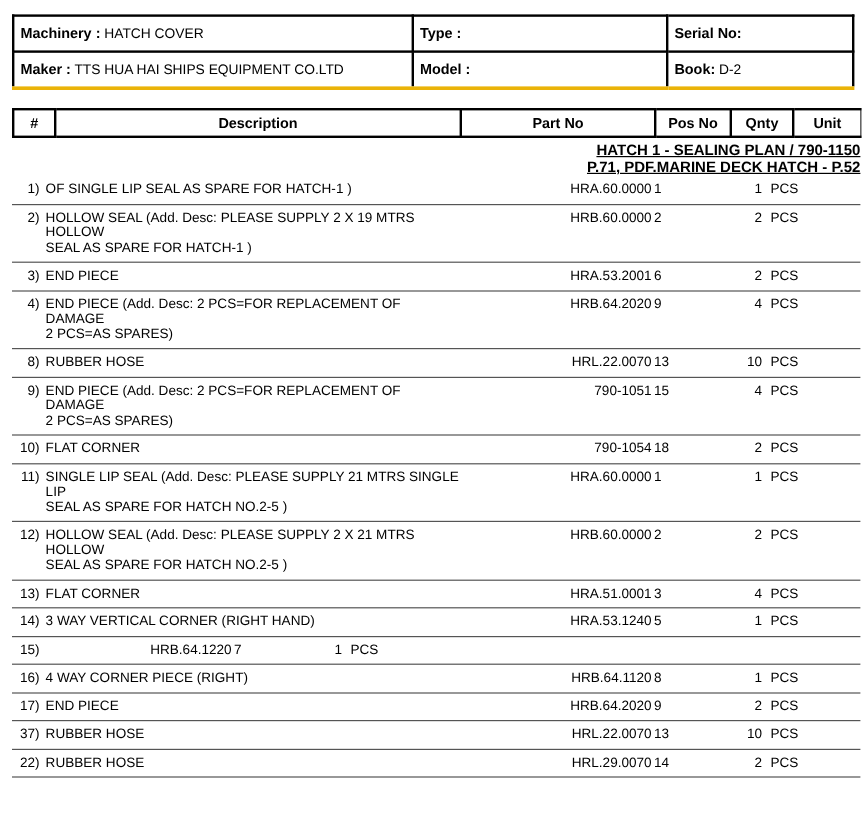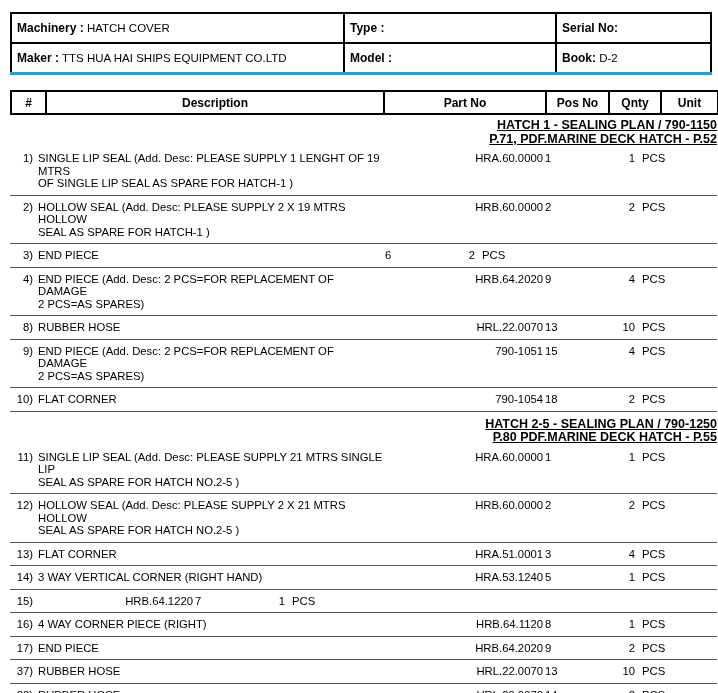--- a/index.html
+++ b/index.html
@@ -2,21 +2,21 @@
 <html><head>
 <meta charset="utf-8">
 <style>
   html,body{margin:0;padding:0;background:#fff;}
   body{font-family:"Liberation Sans","DejaVu Sans",sans-serif;color:#000;}
   .page{position:relative;width:718px;height:693px;background:#fff;overflow:hidden;}
 
   
   table.meta{position:absolute;left:10px;top:12px;width:700px;border-collapse:collapse;table-layout:fixed;}
   table.meta td{border:2px solid #000;padding:3px 4px 4px 5px;height:21px;font-size:11.5px;vertical-align:middle;white-space:nowrap;overflow:hidden;}
-  table.meta tr:last-child td{border-bottom:3px solid #0ea5e9;}
+  table.meta tr:last-child td{border-bottom:3px solid #eab308;}
   table.meta .lbl{font-weight:bold;font-size:12px;}
   table.meta .val{font-size:11.5px;}
 
   
   table.thead{position:absolute;left:10px;top:90px;width:707px;border-collapse:collapse;table-layout:fixed;}
   table.thead td{border:2px solid #000;height:19px;padding:1px 2px;font-size:12px;font-weight:bold;text-align:center;vertical-align:middle;}
 
   
   .tbody{position:absolute;left:10px;top:113px;width:707px;}
   .section-title{margin:6px 0 1px 8px;font-weight:bold;font-size:12.5px;line-height:13.5px;text-align:right;}
@@ -79,21 +79,20 @@
   <div class="tbody" id="tbody">
   <div class="section">
     <div class="section-title">
       <div><span class="st-line">HATCH 1 - SEALING PLAN / 790-1150</span></div>
       <div><span class="st-line">P.71, PDF.MARINE DECK HATCH - P.52</span></div>
     </div>
     <div class="rows">
   <div class="row">
     <div class="c-num">1)</div>
     <div class="c-desc">
-              <div class="dline">SINGLE LIP SEAL (Add. Desc: PLEASE SUPPLY 1 LENGHT OF 19 MTRS</div>
               <div class="dline">OF SINGLE LIP SEAL AS SPARE FOR HATCH-1 )</div>
             </div>
     <div class="c-part">HRA.60.0000</div>
     <div class="c-pos">1</div>
     <div class="c-qnty">1</div>
     <div class="c-unit">PCS</div>
   </div>
 
   <div class="row">
     <div class="c-num">2)</div>
@@ -105,20 +104,21 @@
     <div class="c-pos">2</div>
     <div class="c-qnty">2</div>
     <div class="c-unit">PCS</div>
   </div>
 
   <div class="row">
     <div class="c-num">3)</div>
     <div class="c-desc">
               <div class="dline">END PIECE</div>
             </div>
+    <div class="c-part">HRA.53.2001</div>
     <div class="c-pos">6</div>
     <div class="c-qnty">2</div>
     <div class="c-unit">PCS</div>
   </div>
 
   <div class="row">
     <div class="c-num">4)</div>
     <div class="c-desc">
               <div class="dline">END PIECE (Add. Desc: 2 PCS=FOR REPLACEMENT OF DAMAGE</div>
               <div class="dline">2 PCS=AS SPARES)</div>
@@ -159,24 +159,20 @@
             </div>
     <div class="c-part">790-1054</div>
     <div class="c-pos">18</div>
     <div class="c-qnty">2</div>
     <div class="c-unit">PCS</div>
   </div>
 </div>
   </div>
 
   <div class="section">
-    <div class="section-title">
-      <div><span class="st-line">HATCH 2-5 - SEALING PLAN / 790-1250</span></div>
-      <div><span class="st-line">P.80 PDF.MARINE DECK HATCH - P.55</span></div>
-    </div>
     <div class="rows">
   <div class="row">
     <div class="c-num">11)</div>
     <div class="c-desc">
               <div class="dline">SINGLE LIP SEAL (Add. Desc: PLEASE SUPPLY 21 MTRS SINGLE LIP</div>
               <div class="dline">SEAL AS SPARE FOR HATCH NO.2-5 )</div>
             </div>
     <div class="c-part">HRA.60.0000</div>
     <div class="c-pos">1</div>
     <div class="c-qnty">1</div>

